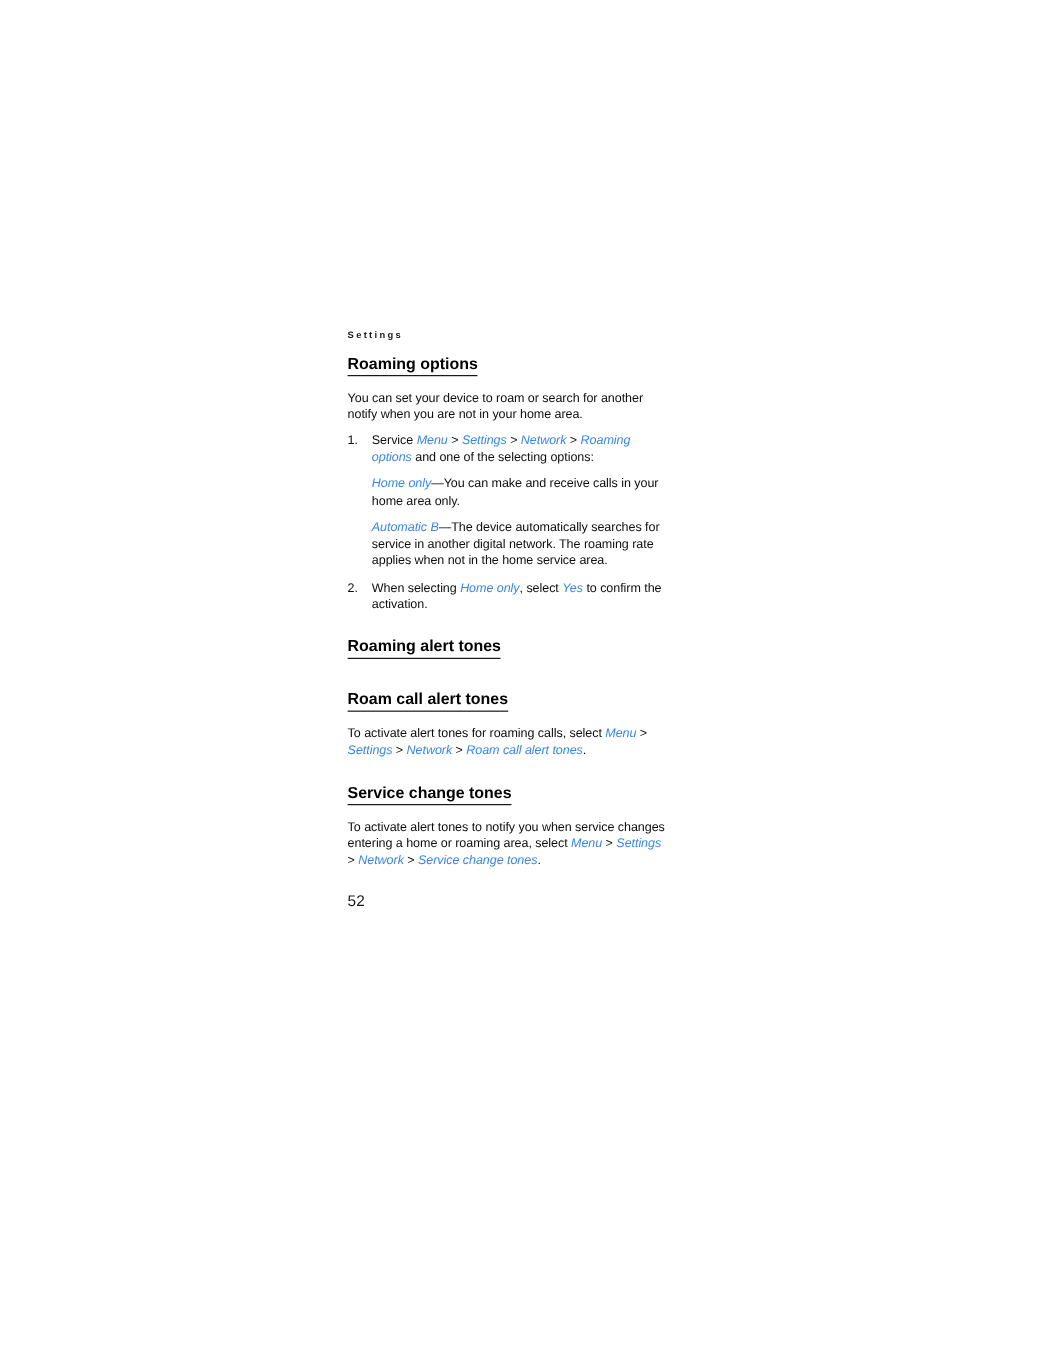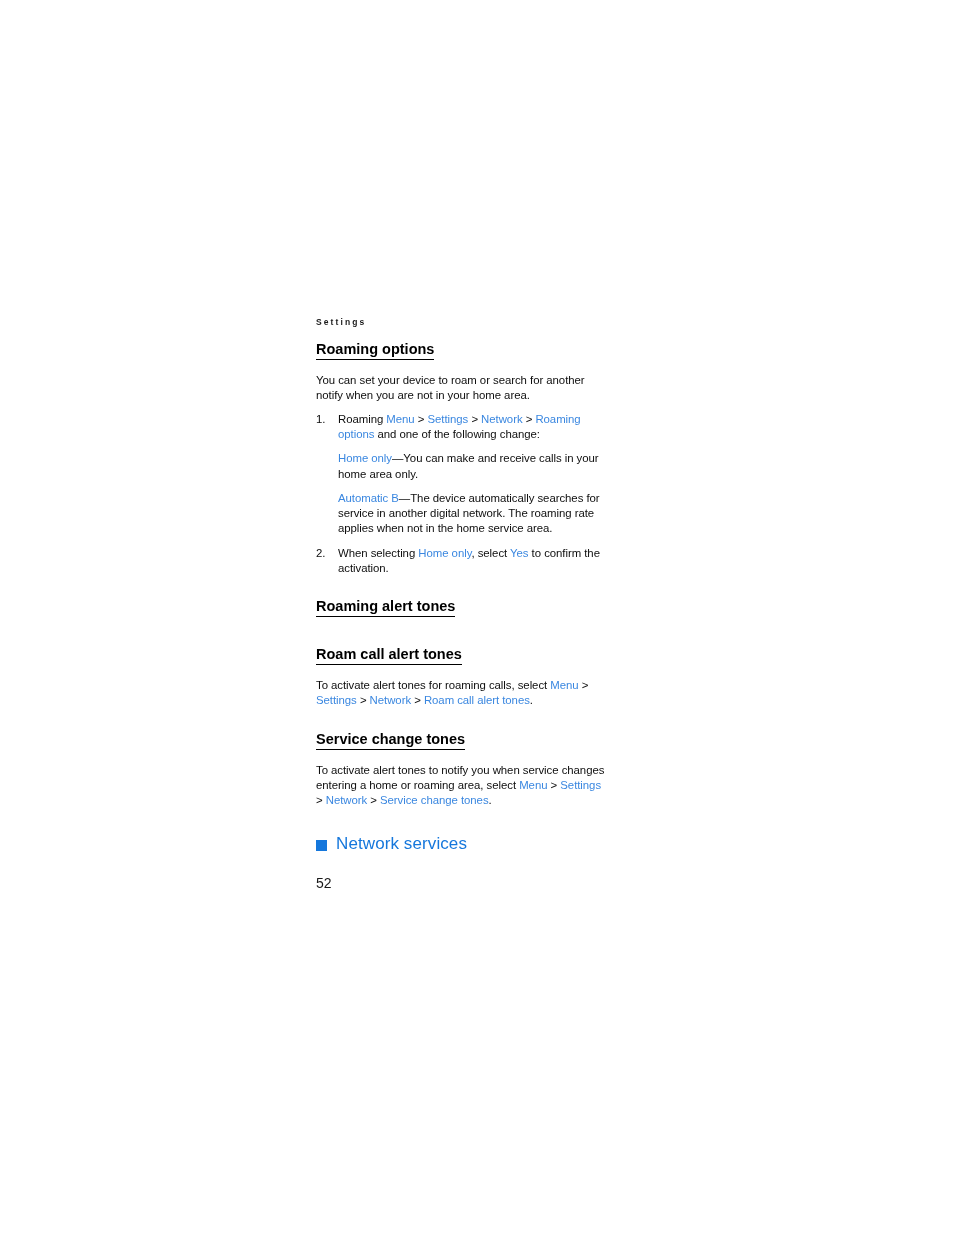--- a/index.html
+++ b/index.html
@@ -12,21 +12,21 @@
     background: #ffffff;
     font-family: "Liberation Sans", "DejaVu Sans", sans-serif;
     color: #000000;
     position: relative;
     overflow: hidden;
   }
 
   .page {
     position: absolute;
     left: 316px;
-    top: 318px;
+    top: 300px;
     width: 292px;
   }
 
   
   .running-header {
     font-size: 8.5px;
     font-weight: bold;
     letter-spacing: 2.1px;
     color: #1a1a1a;
     margin: 0 0 13px 0;
@@ -78,20 +78,21 @@
     padding-left: 22px;
     font-size: 11.4px;
     line-height: 15.2px;
     margin: 0 0 9px 0;
     color: #0d0d0d;
     letter-spacing: -0.05px;
   }
 
   
   .ref {
+    font-style: italic;
     color: #3a87e0;
   }
   .sep { color: #0d0d0d; }
 
   
   .h1-wrap {
     margin: 27px 0 7px 0;
     display: flex;
     align-items: center;
   }
@@ -131,21 +132,21 @@
 
   <div class="h2-wrap">
     <span class="h2">Roaming options</span>
   </div>
 
   <p class="body">You can set your device to roam or search for another notify when you are not in your home area.</p>
 
   <div class="numlist">
 
     <div class="numitem">
-      <span class="num">1.</span><span>Roaming </span><span class="ref">Menu</span><span class="sep"> &gt; </span><span class="ref">Settings</span><span class="sep"> &gt; </span><span class="ref">Network</span><span class="sep"> &gt; </span><span class="ref">Roaming options</span><span> and one of the following change:</span>
+      <span class="num">1.</span><span>Service </span><span class="ref">Menu</span><span class="sep"> &gt; </span><span class="ref">Settings</span><span class="sep"> &gt; </span><span class="ref">Network</span><span class="sep"> &gt; </span><span class="ref">Roaming options</span><span> and one of the selecting options:</span>
     </div>
 
     <div class="subpara">
       <span class="ref">Home only</span><span>—</span><span>You can make and receive calls in your home area only.</span>
     </div>
 
 
     <div class="subpara">
       <span class="ref">Automatic B</span><span>—</span><span>The device automatically searches for service in another digital network. The roaming rate applies when not in the home service area.</span>
     </div>
@@ -170,21 +171,17 @@
   </p>
 
   <div class="h2-wrap spaced">
     <span class="h2">Service change tones</span>
   </div>
 
   <p class="body">
     <span>To activate alert tones to notify you when service changes entering a home or roaming area, select </span><span class="ref">Menu</span><span class="sep"> &gt; </span><span class="ref">Settings</span><span class="sep"> &gt; </span><span class="ref">Network</span><span class="sep"> &gt; </span><span class="ref">Service change tones</span><span>.</span>
   </p>
 
-  <div class="h1-wrap">
-    <span class="sq-bullet"></span>
-    <span class="h1">Network services</span>
-  </div>
 
 
   <div class="folio">52</div>
 
 </div>
 
 </body></html>

